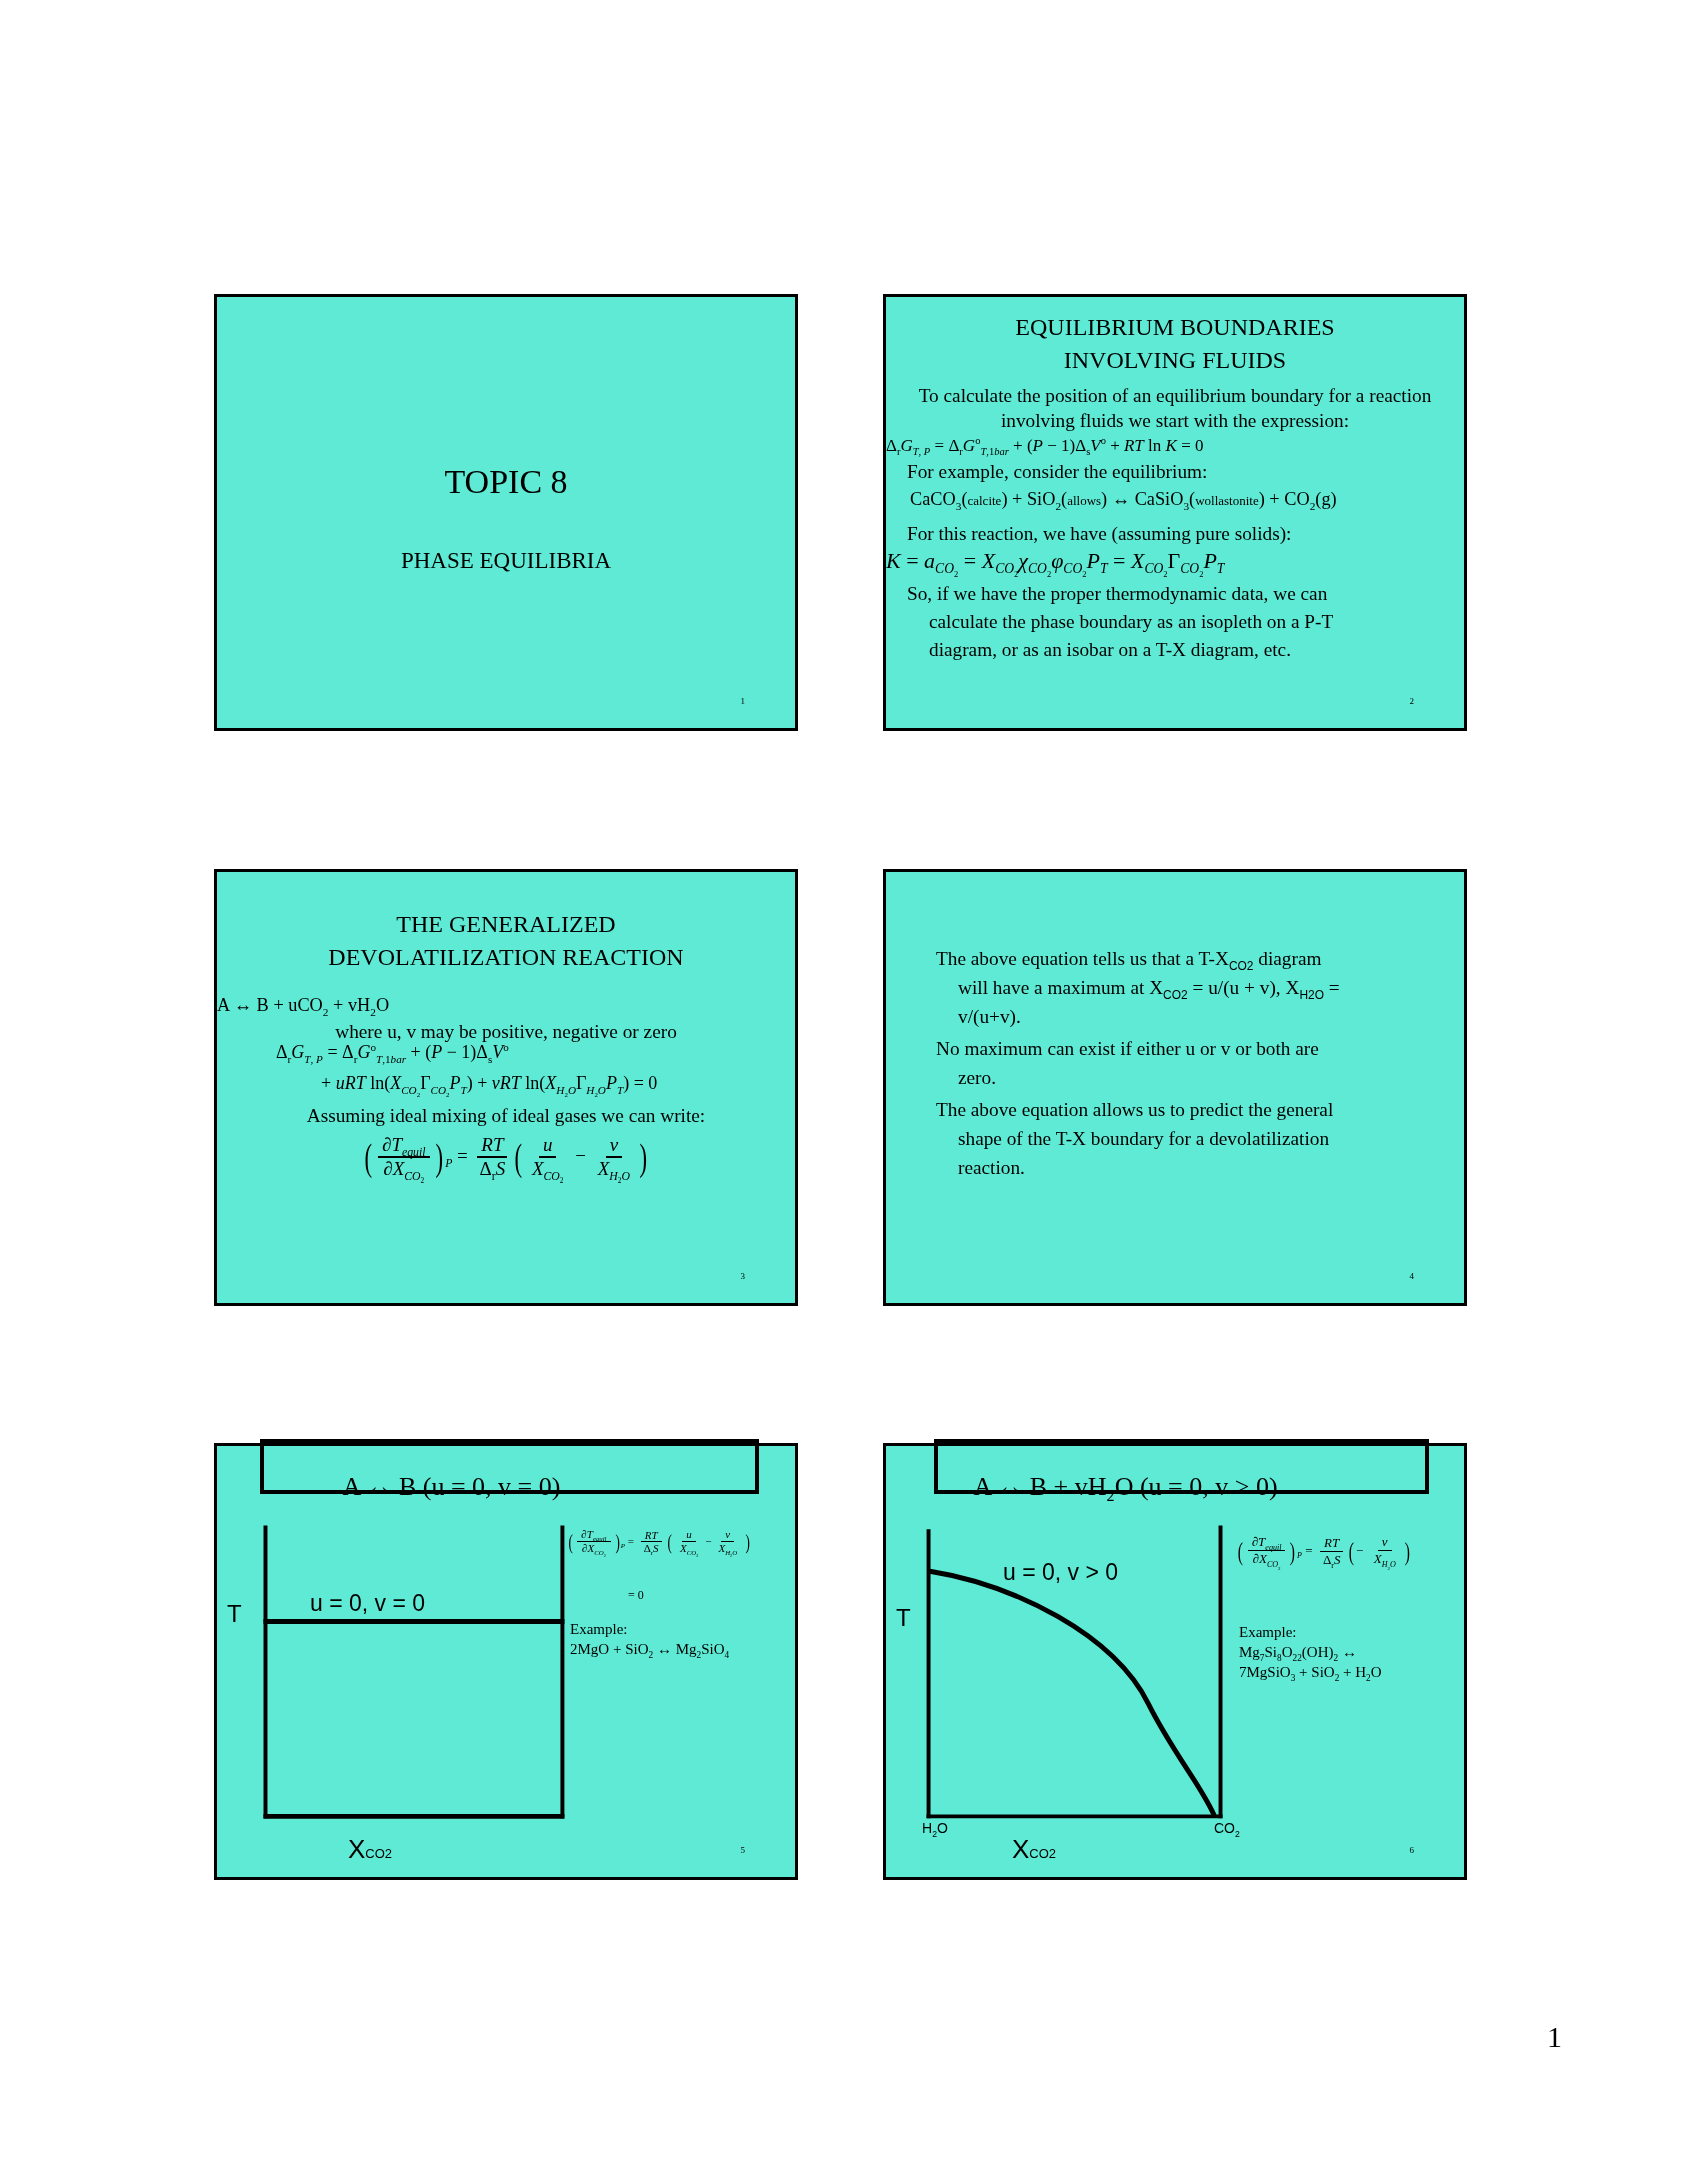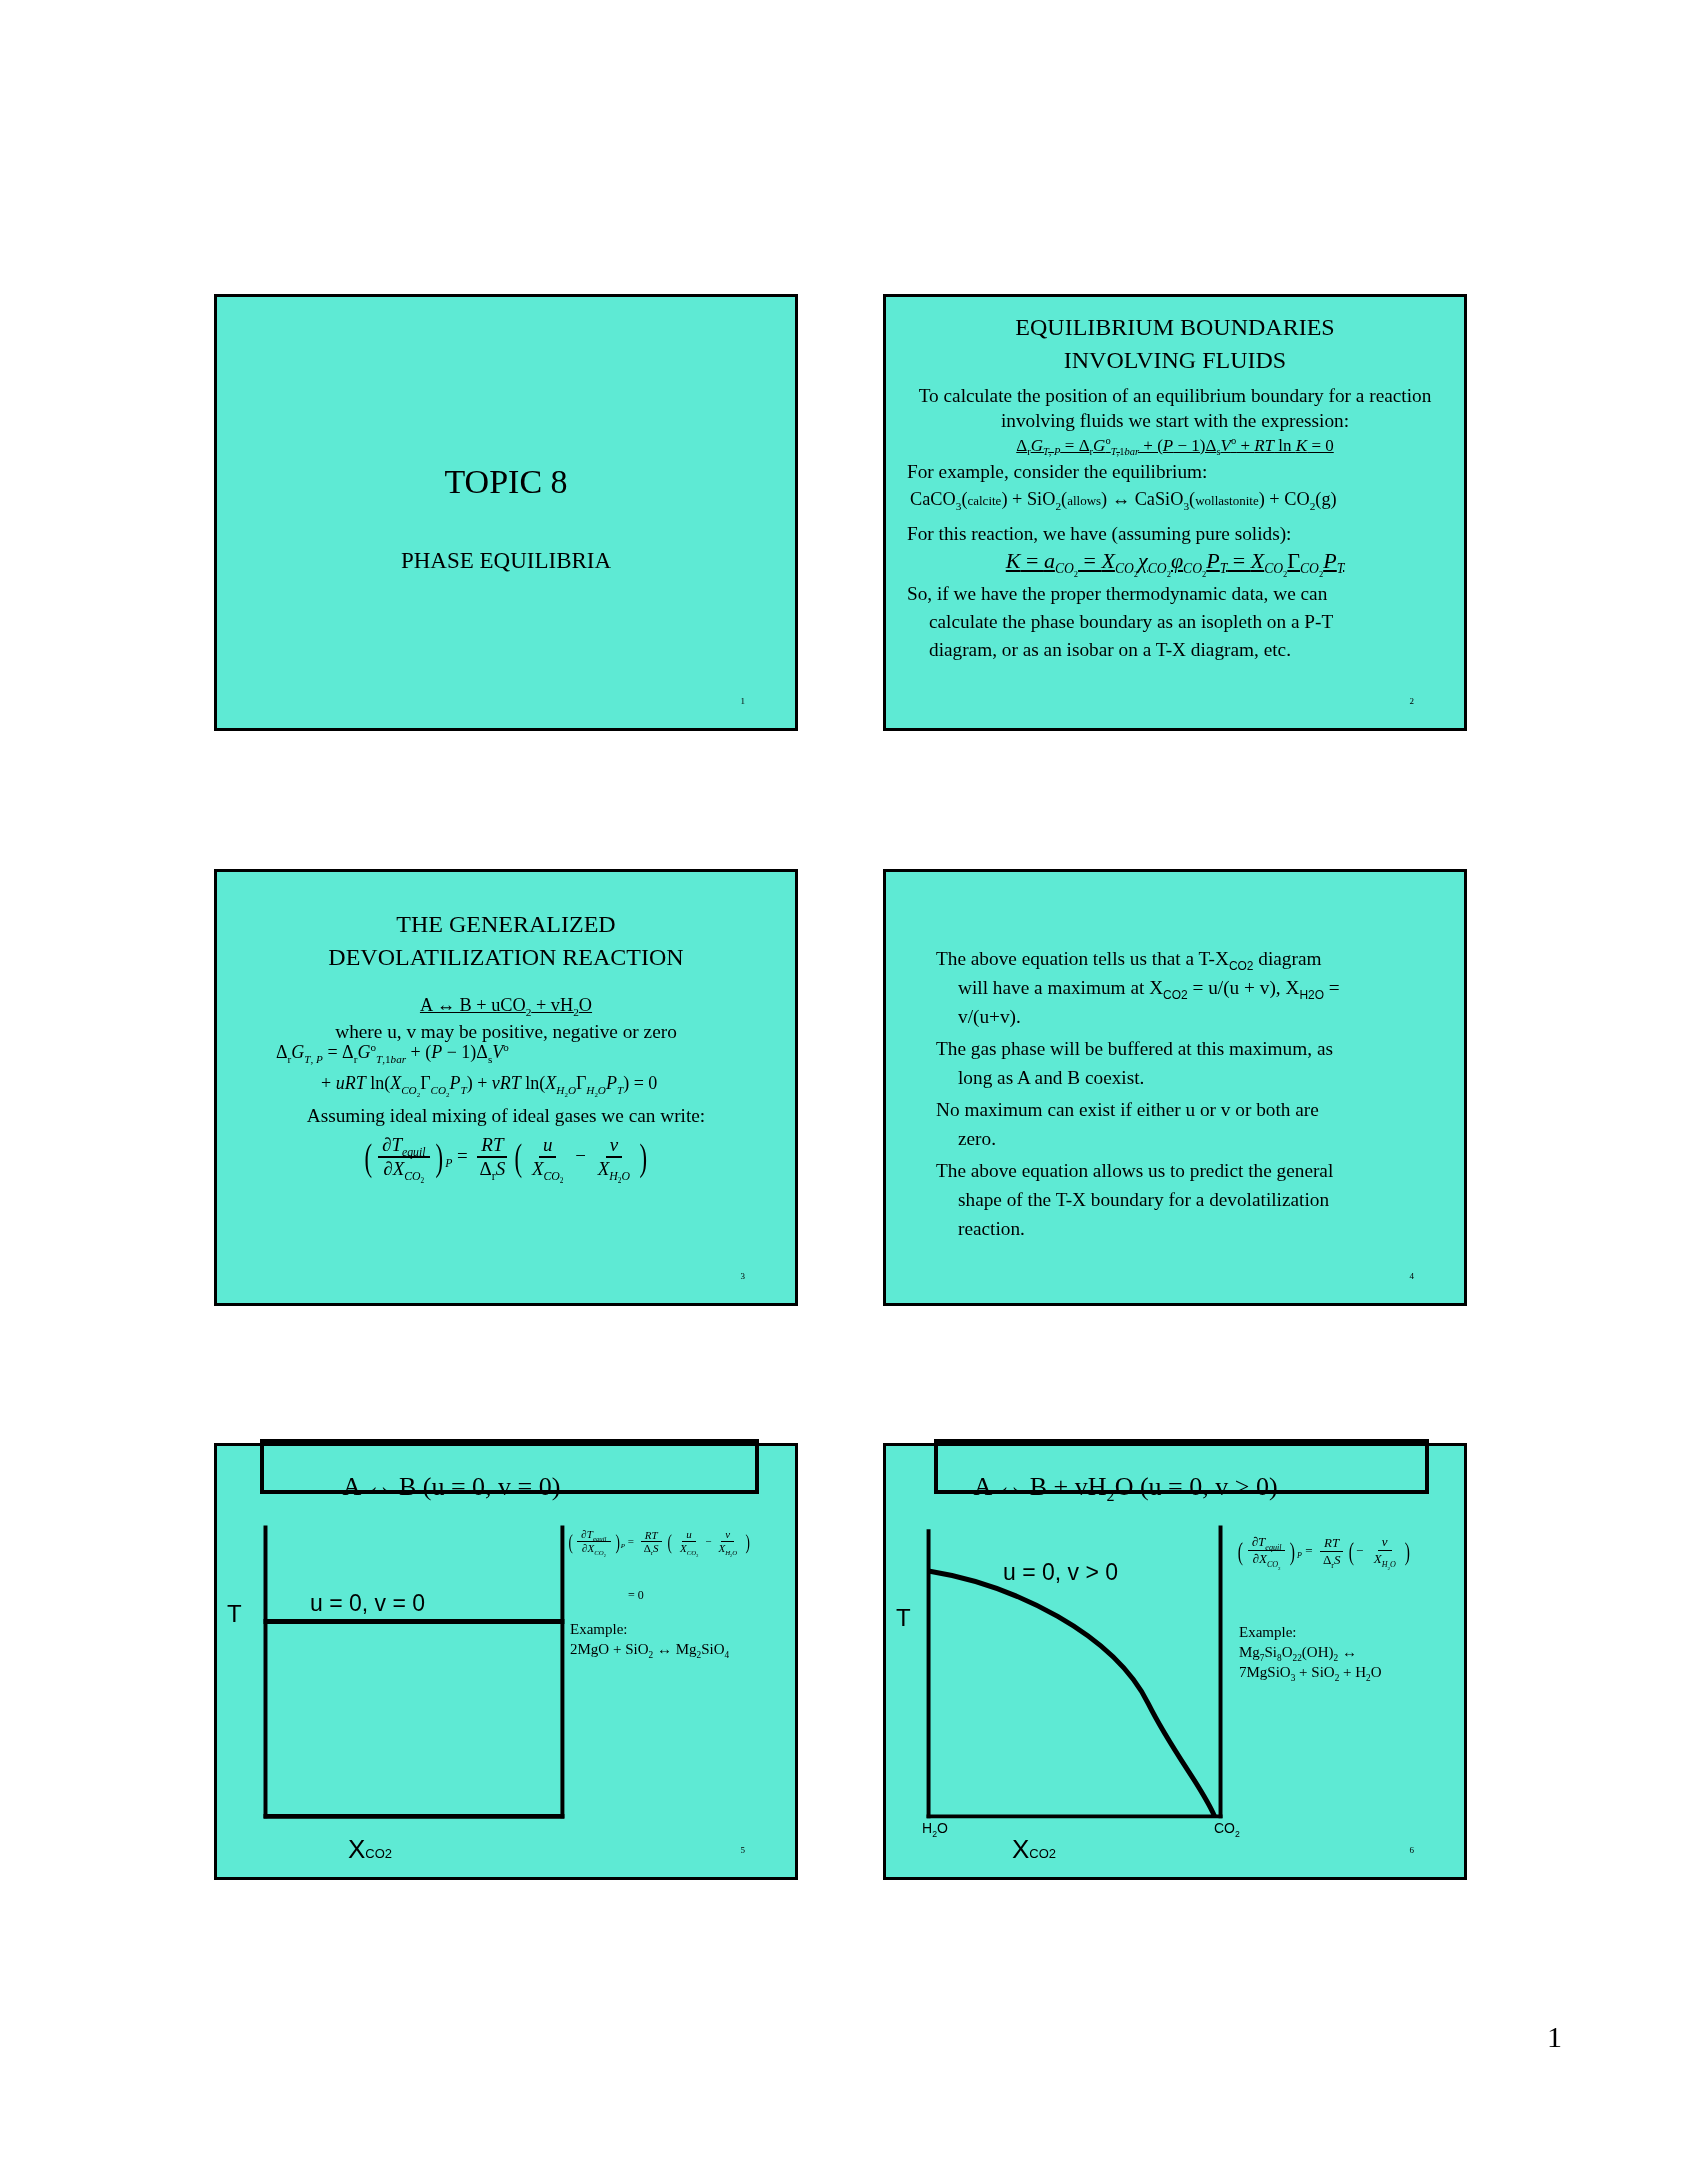--- a/index.html
+++ b/index.html
@@ -12,21 +12,21 @@
     .s4 { left: 883px; top: 869px; }
     .s5 { left: 214px; top: 1443px; }
     .s6 { left: 883px; top: 1443px; }
     .slide-num { position: absolute; font-size: 9px; right: 50px; bottom: 22px; }
     .center { text-align: center; }
     .abs { position: absolute; }
     .title-1 { position: absolute; left: 0; right: 0; top: 166px; text-align: center; font-size: 34px; }
     .subtitle-1 { position: absolute; left: 0; right: 0; top: 251px; text-align: center; font-size: 23px; font-weight: normal; }
     .heading { font-size: 24px; line-height: 33px; text-align: center; letter-spacing: 0px; }
     .body-text { font-size: 19.3px; line-height: 28px; }
-    .eq { font-size: 18px; line-height: 26px; text-align: center; text-decoration: underline; }
+    .eq { font-size: 18px; line-height: 26px; text-align: left; }
     i.v { font-style: italic; }
     sub, sup { font-size: 62%; line-height: 0; }
     .frac { display: inline-flex; flex-direction: column; align-items: center; vertical-align: middle; margin: 0 3px; }
     .frac .num { border-bottom: 2px solid #000; padding: 0 4px; line-height: 1.15; }
     .frac .den { padding: 0 4px; line-height: 1.2; }
     .paren { display: inline-block; vertical-align: middle; font-size: 200%; font-weight: 100; transform: scaleX(0.6); line-height: 1; }
     .sans { font-family: "Liberation Sans", sans-serif; }
     .title-box { position: absolute; border: 4px solid #000; height: 55px; background: transparent; }
     .page-number { position: absolute; left: 1547px; top: 2020px; font-size: 30px; }
   </style>
@@ -100,24 +100,20 @@
 </div>
 
 <div class="slide s4">
   <div class="abs body-text" style="left:50px;top:72px;width:495px;line-height:29px;">
     <div style="margin-bottom:3px;">
       <div><span>The above equation tells us that a T-X</span><sub class="sans">CO2</sub><span> diagram</span></div>
       <div style="padding-left:22px;"><span>will have a maximum at X</span><sub class="sans">CO2</sub><span> = u/(u + v), X</span><sub class="sans">H2O</sub><span> =</span></div>
       <div style="padding-left:22px;">v/(u+v).</div>
     </div>
     <div style="margin-bottom:3px;">
-      <div>The gas phase will be buffered at this maximum, as</div>
-      <div style="padding-left:22px;">long as A and B  coexist.</div>
-    </div>
-    <div style="margin-bottom:3px;">
       <div>No maximum can exist if either u or v or both are</div>
       <div style="padding-left:22px;">zero.</div>
     </div>
     <div>
       <div>The above equation allows us to predict the general</div>
       <div style="padding-left:22px;">shape of the T-X boundary for a devolatilization</div>
       <div style="padding-left:22px;">reaction.</div>
     </div>
   </div>
   <div class="slide-num">4</div>

